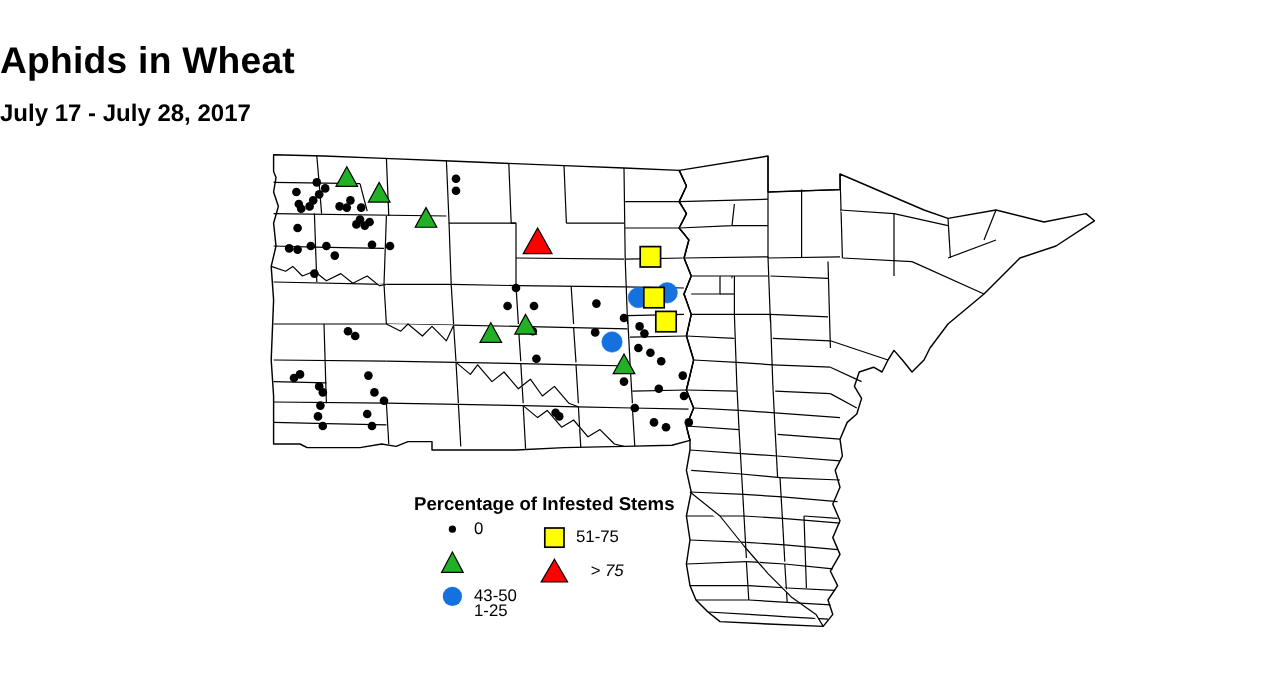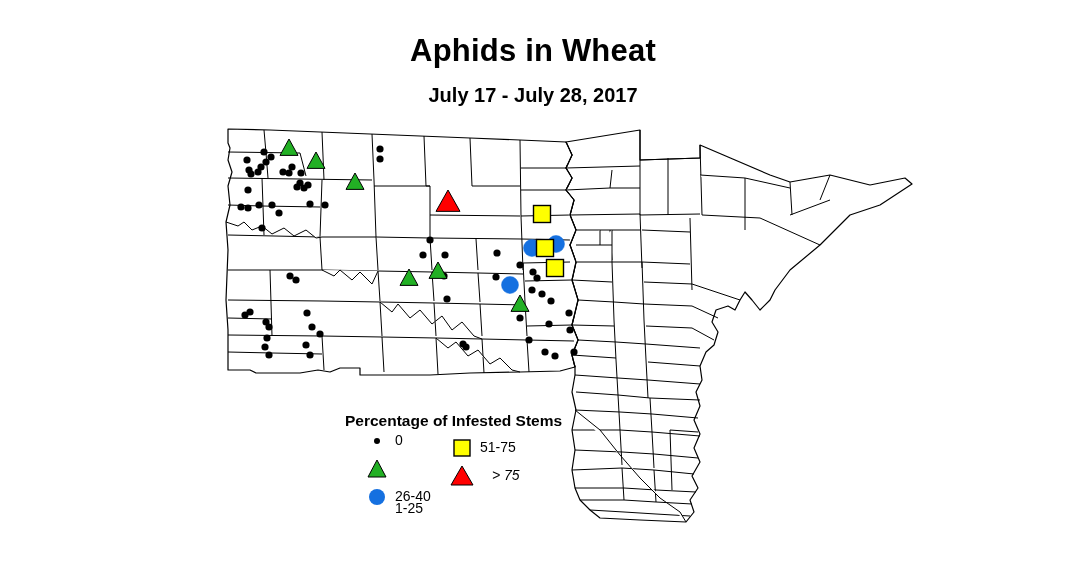--- a/index.html
+++ b/index.html
@@ -1,20 +1,20 @@
 <!DOCTYPE html>
 <html><head>
 <meta charset="utf-8">
 <style>
   html,body{margin:0;padding:0;background:#ffffff;}
   body{width:1066px;height:565px;position:relative;overflow:hidden;
        font-family:"Liberation Sans","DejaVu Sans",sans-serif;color:#000;}
-  #page-title{position:absolute;left:0;top:33px;width:1066px;text-align:center;
+  #page-title{position:absolute;left:0;top:33px;width:1066px;
       font-size:31px;font-weight:bold;letter-spacing:.2px;}
-  #page-subtitle{position:absolute;left:0;top:84px;width:1066px;text-align:center;
+  #page-subtitle{position:absolute;left:0;top:84px;width:1066px;
       font-size:20px;font-weight:bold;}
   #map-wrap{position:absolute;left:0;top:0;width:1066px;height:565px;}
   svg{display:block;}
   .county{fill:#ffffff;stroke:#000000;stroke-width:1;stroke-linejoin:round;}
   .state{fill:none;stroke:#000000;stroke-width:1.2;stroke-linejoin:round;}
   .pt-dot{fill:#000000;}
   .pt-tri-g{fill:#22B024;stroke:#000000;stroke-width:1;}
   .pt-tri-r{fill:#FF0000;stroke:#000000;stroke-width:1;}
   .pt-circ{fill:#1570E0;stroke:#1570E0;stroke-width:.5;}
   .pt-sq{fill:#FFFF00;stroke:#000000;stroke-width:1.4;}
@@ -288,21 +288,21 @@
         <svg width="24" height="22">
           <polygon points="12,2 3,19 21,19" fill="#22B024" stroke="#000" stroke-width="1"></polygon>
         </svg>
       </div>
       <div class="lg-label" style="left: 50px; top: 60px; margin-top: 40px;">1-25</div>
       <div class="lg-item" style="left: 20px; top: 86px; width: 24px; height: 22px;">
         <svg width="24" height="22">
           <circle cx="12" cy="11" r="8" fill="#1570E0"></circle>
         </svg>
       </div>
-      <div class="lg-label" style="left: 50px; top: 88px;">26-40</div>
+      <div class="lg-label" style="left: 50px; top: 88px;">43-50</div>
       <div class="lg-item" style="left: 105px; top: 37px; width: 24px; height: 22px;">
         <svg width="24" height="22">
           <rect x="4" y="3" width="16" height="16" fill="#FFFF00" stroke="#000" stroke-width="1.4"></rect>
         </svg>
       </div>
       <div class="lg-label" style="left: 135px; top: 39px;">51-75</div>
       <div class="lg-item" style="left: 105px; top: 65px; width: 24px; height: 22px;">
         <svg width="24" height="22">
           <polygon points="12,1 1,20 23,20" fill="#FF0000" stroke="#000" stroke-width="1"></polygon>
         </svg>

